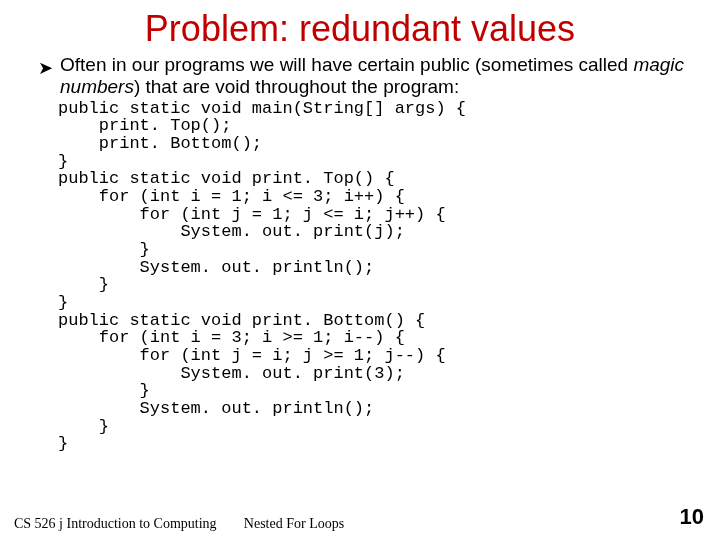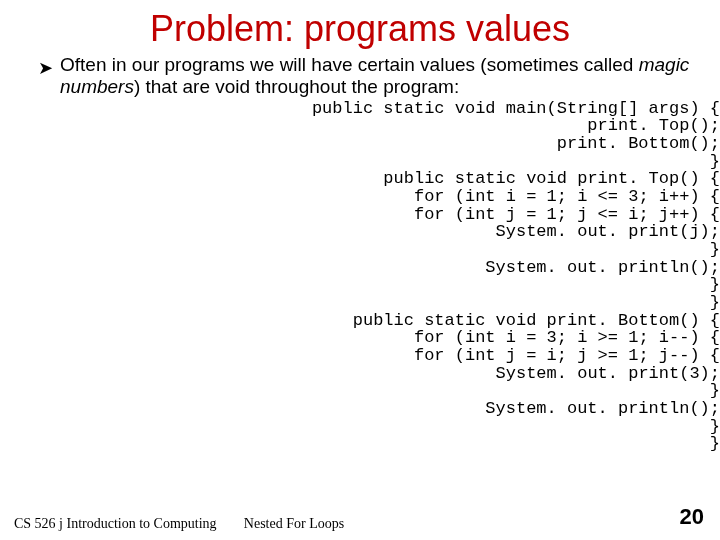--- a/index.html
+++ b/index.html
@@ -35,21 +35,20 @@
   .italic {
     font-style: italic;
   }
   pre.code {
     font-family: "Courier New", Courier, monospace;
     font-size: 17px;
     line-height: 1.04;
     white-space: pre;
     margin: 2px 0 9px 58px;
     color: #000000;
-    text-align: right;
   }
   .footer {
     position: absolute;
     bottom: 8px;
     left: 0;
     width: 720px;
     font-family: "Times New Roman", Times, serif;
     font-size: 14px;
     color: #000000;
   }
@@ -70,25 +69,25 @@
     right: 16px;
     bottom: 2px;
     font-family: Arial, Helvetica, sans-serif;
     font-size: 22px;
     font-weight: bold;
   }
 </style>
 </head>
 <body>
 
-<div class="title">Problem: programs values</div>
+<div class="title">Problem: redundant values</div>
 
 <div class="body-text">
   <span class="bullet">➤</span>
-  <span>Often in our programs we will have certain values (sometimes called </span><span class="italic">magic numbers</span><span>) that are void throughout the program:</span>
+  <span>Often in our programs we will have certain public (sometimes called </span><span class="italic">magic numbers</span><span>) that are void throughout the program:</span>
 </div>
 
 <pre class="code">public static void main(String[] args) {
     print. Top();
     print. Bottom();
 }
 public static void print. Top() {
     for (int i = 1; i &lt;= 3; i++) {
         for (int j = 1; j &lt;= i; j++) {
             System. out. print(j);
@@ -101,14 +100,14 @@
         for (int j = i; j &gt;= 1; j--) {
             System. out. print(3);
         }
         System. out. println();
     }
 }</pre>
 
 <div class="footer">
   <div class="footer-left">CS 526 j Introduction to Computing</div>
   <div class="footer-center">Nested For Loops</div>
-  <div class="page-num">20</div>
+  <div class="page-num">10</div>
 </div>
 
 </body></html>

